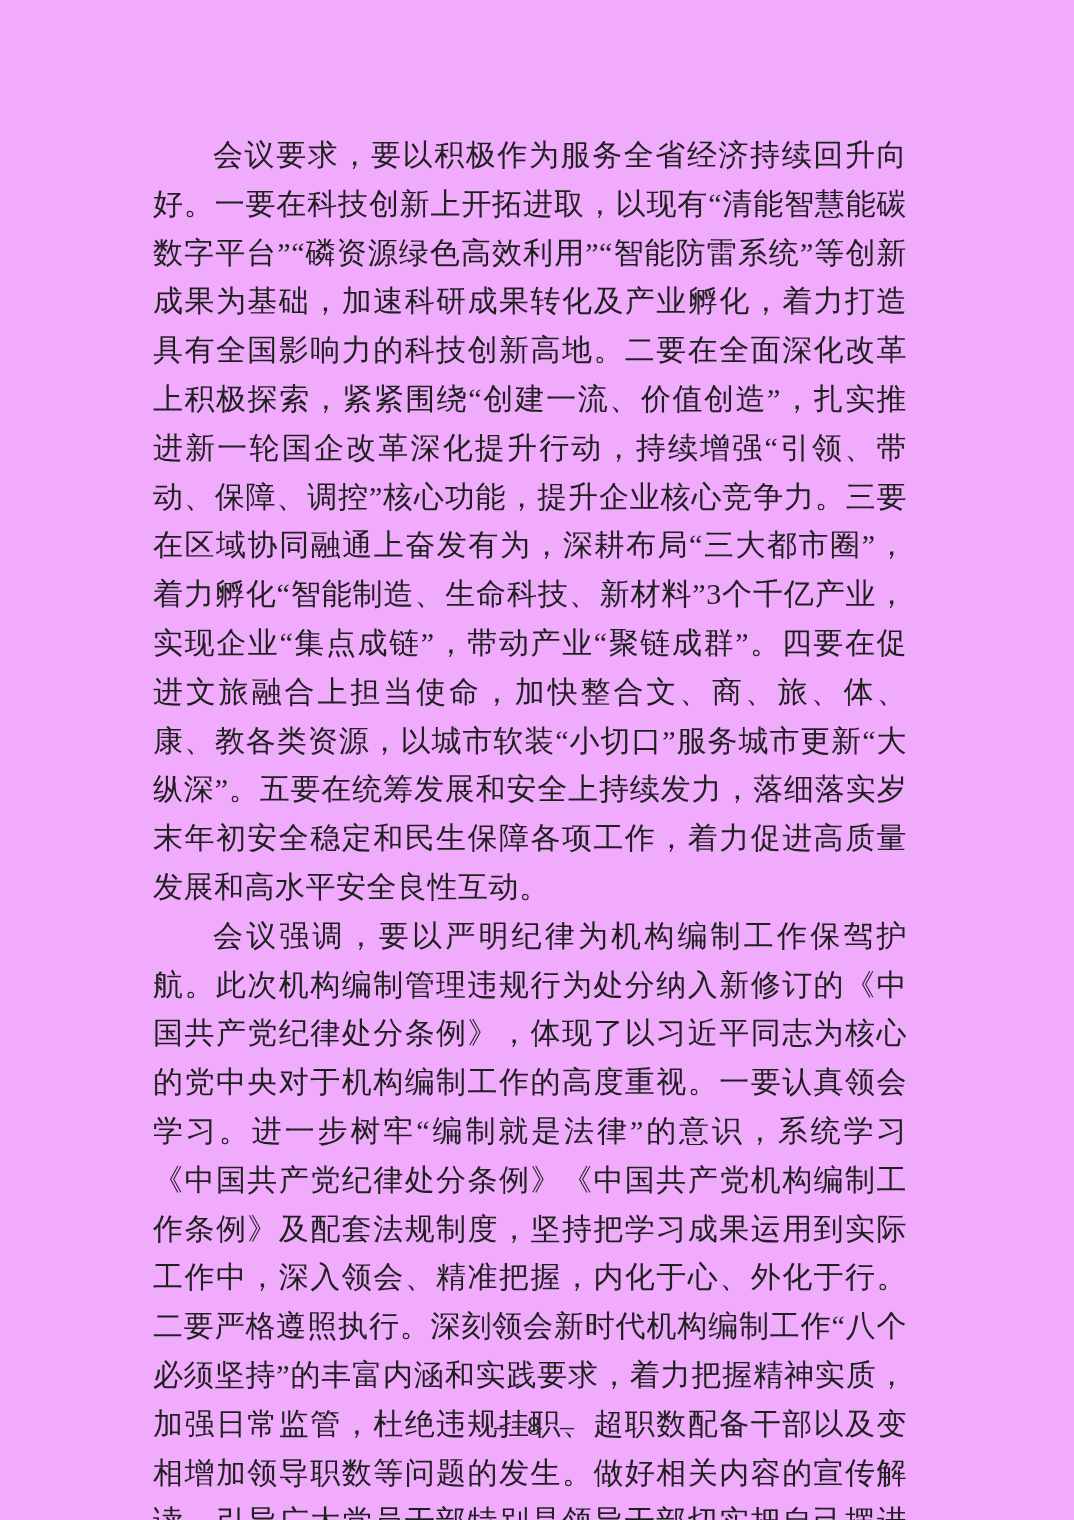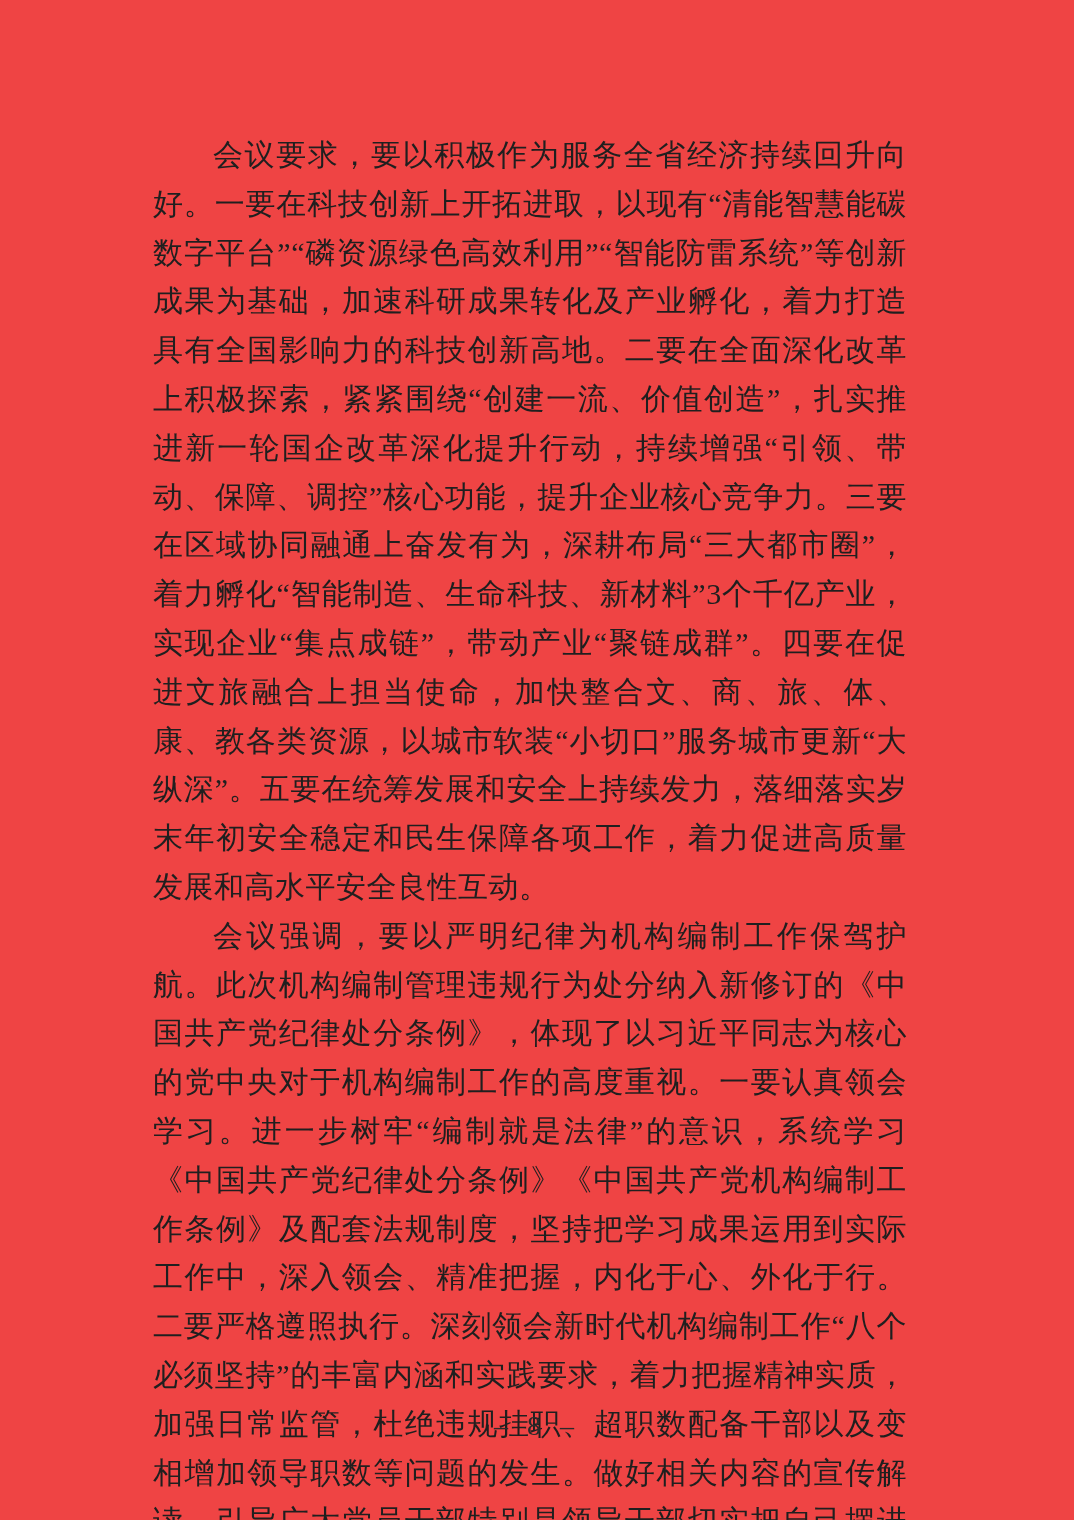--- a/index.html
+++ b/index.html
@@ -4,21 +4,21 @@
 <style>
   html, body {
     margin: 0;
     padding: 0;
     background: #ffffff;
   }
   .page {
     position: relative;
     width: 1074px;
     height: 1520px;
-    background: #ef4444;
+    background: #f0abfc;
     overflow: hidden;
     font-family: "Liberation Serif", "DejaVu Serif", serif;
   }
   .doc-content {
     position: absolute;
     top: 131px;
     left: 153px;
     width: 754px;
   }
   .doc-content p {

